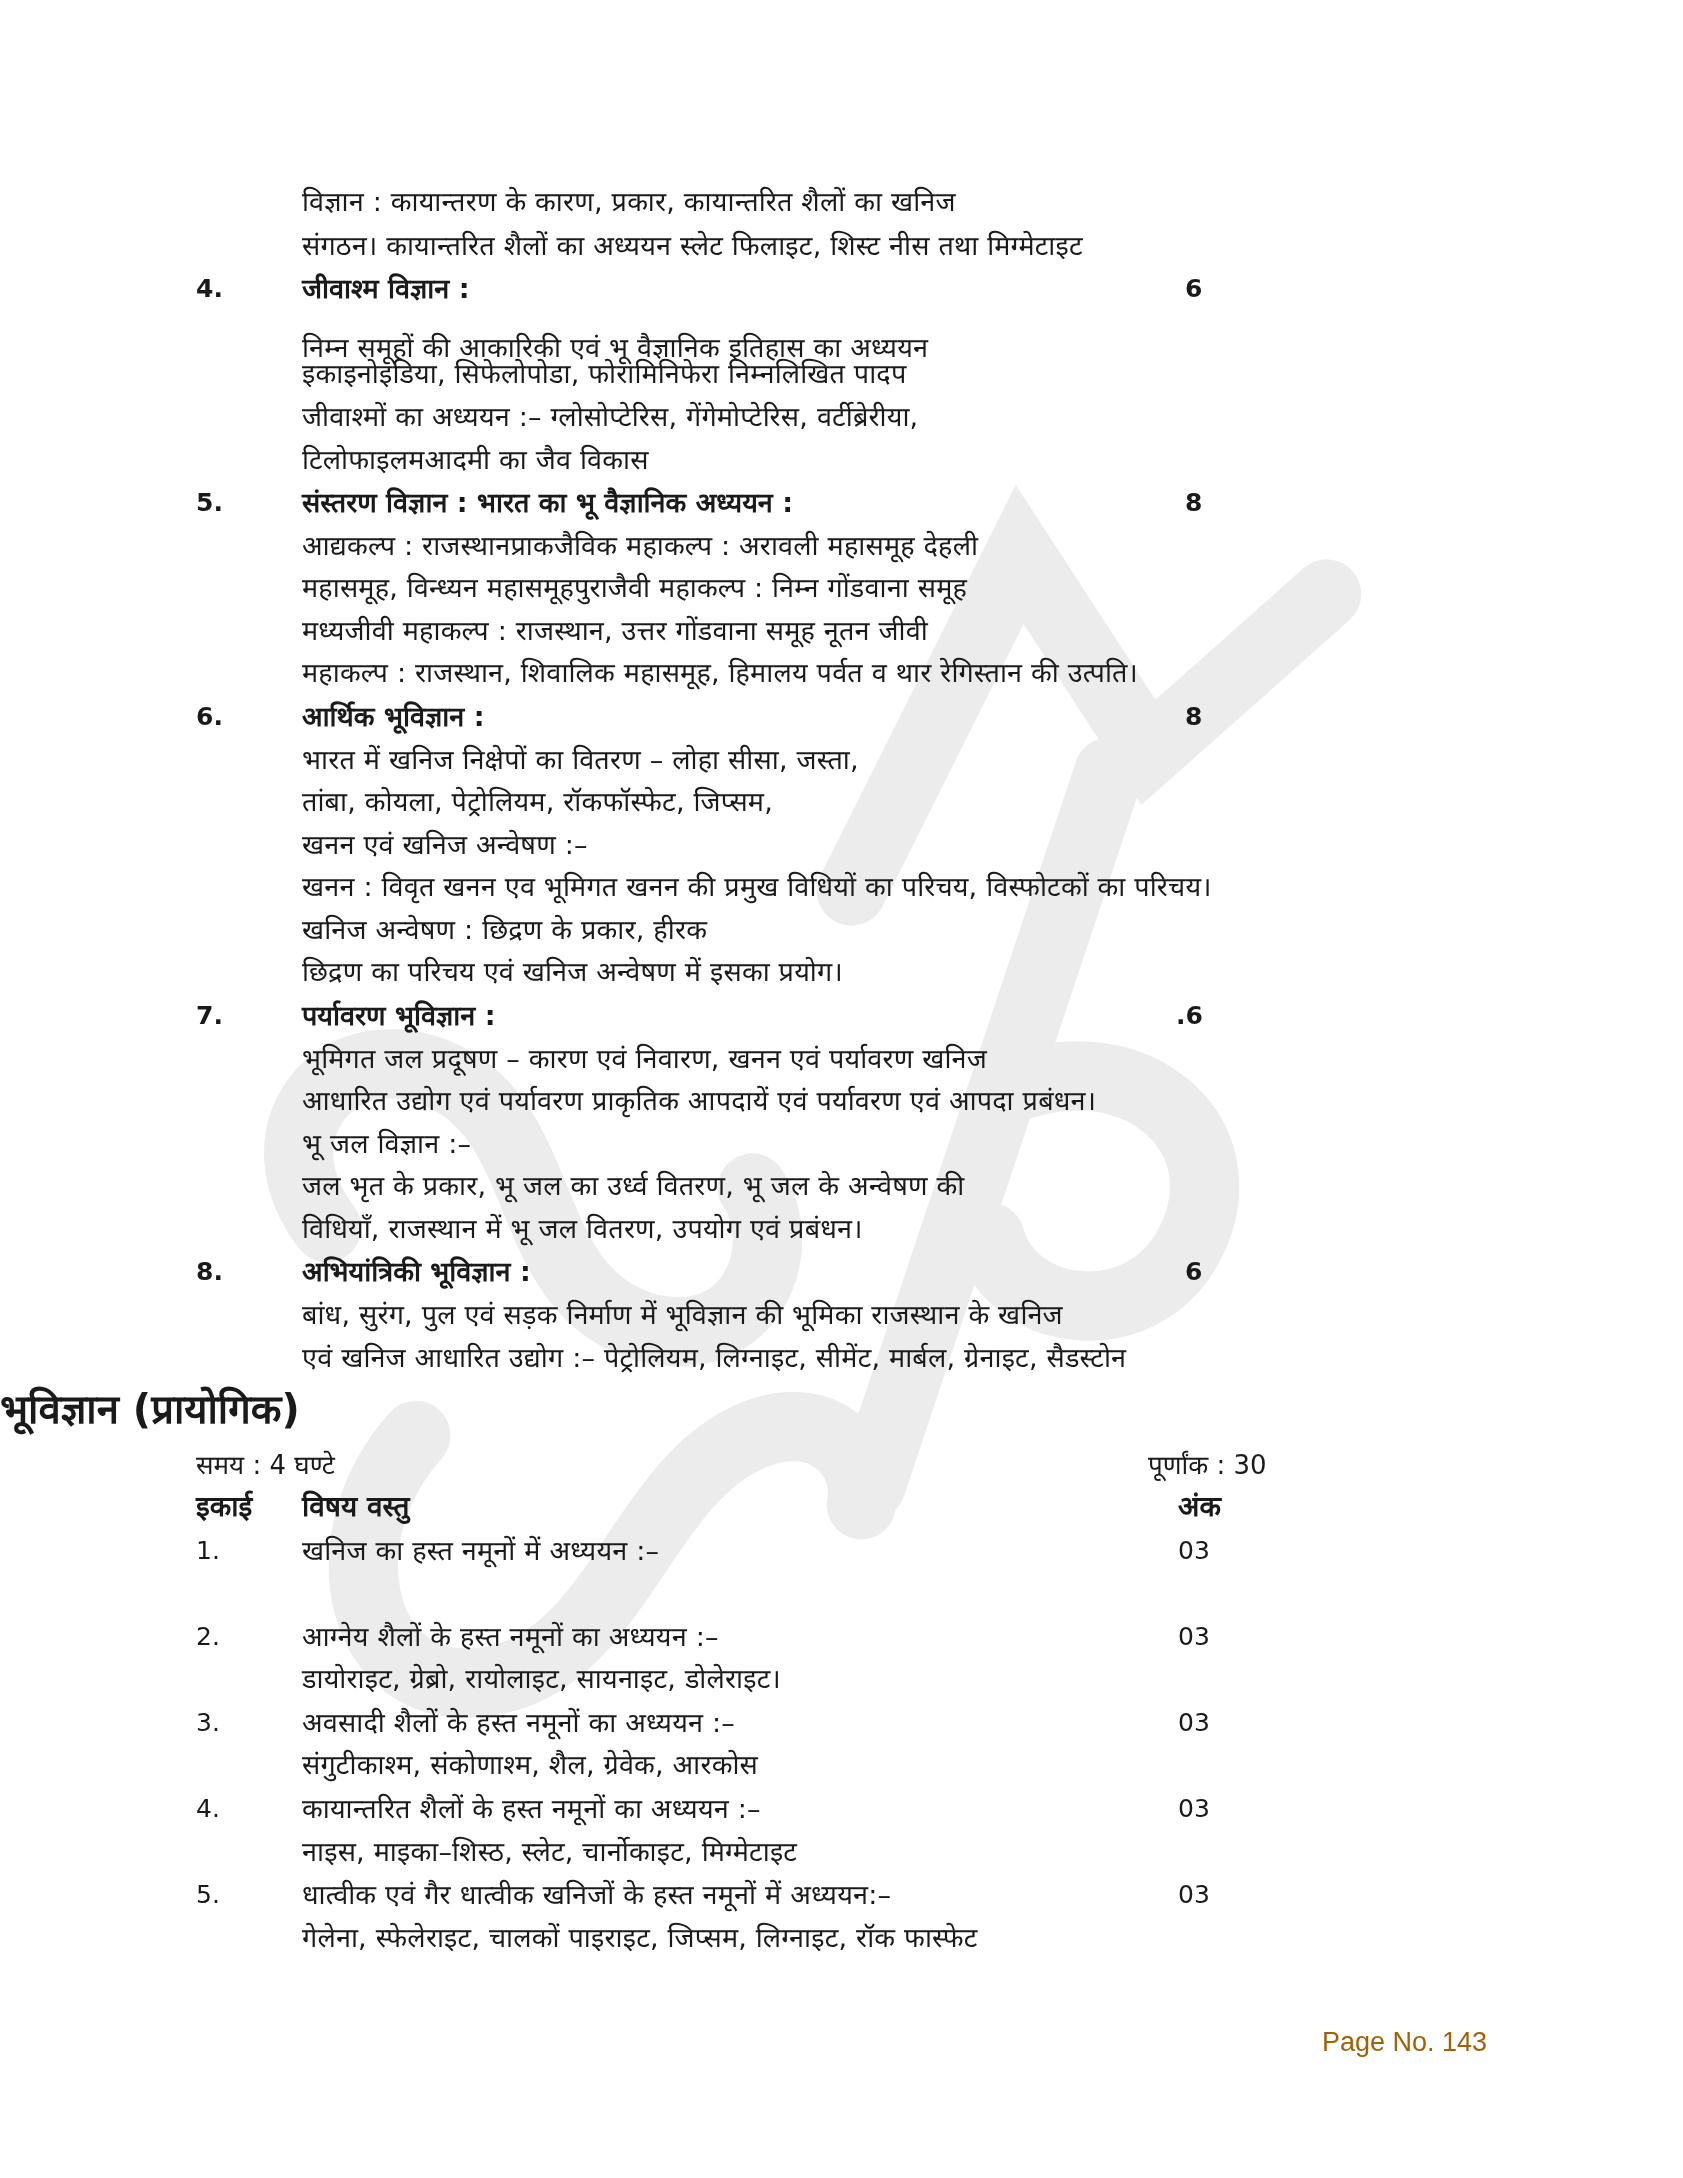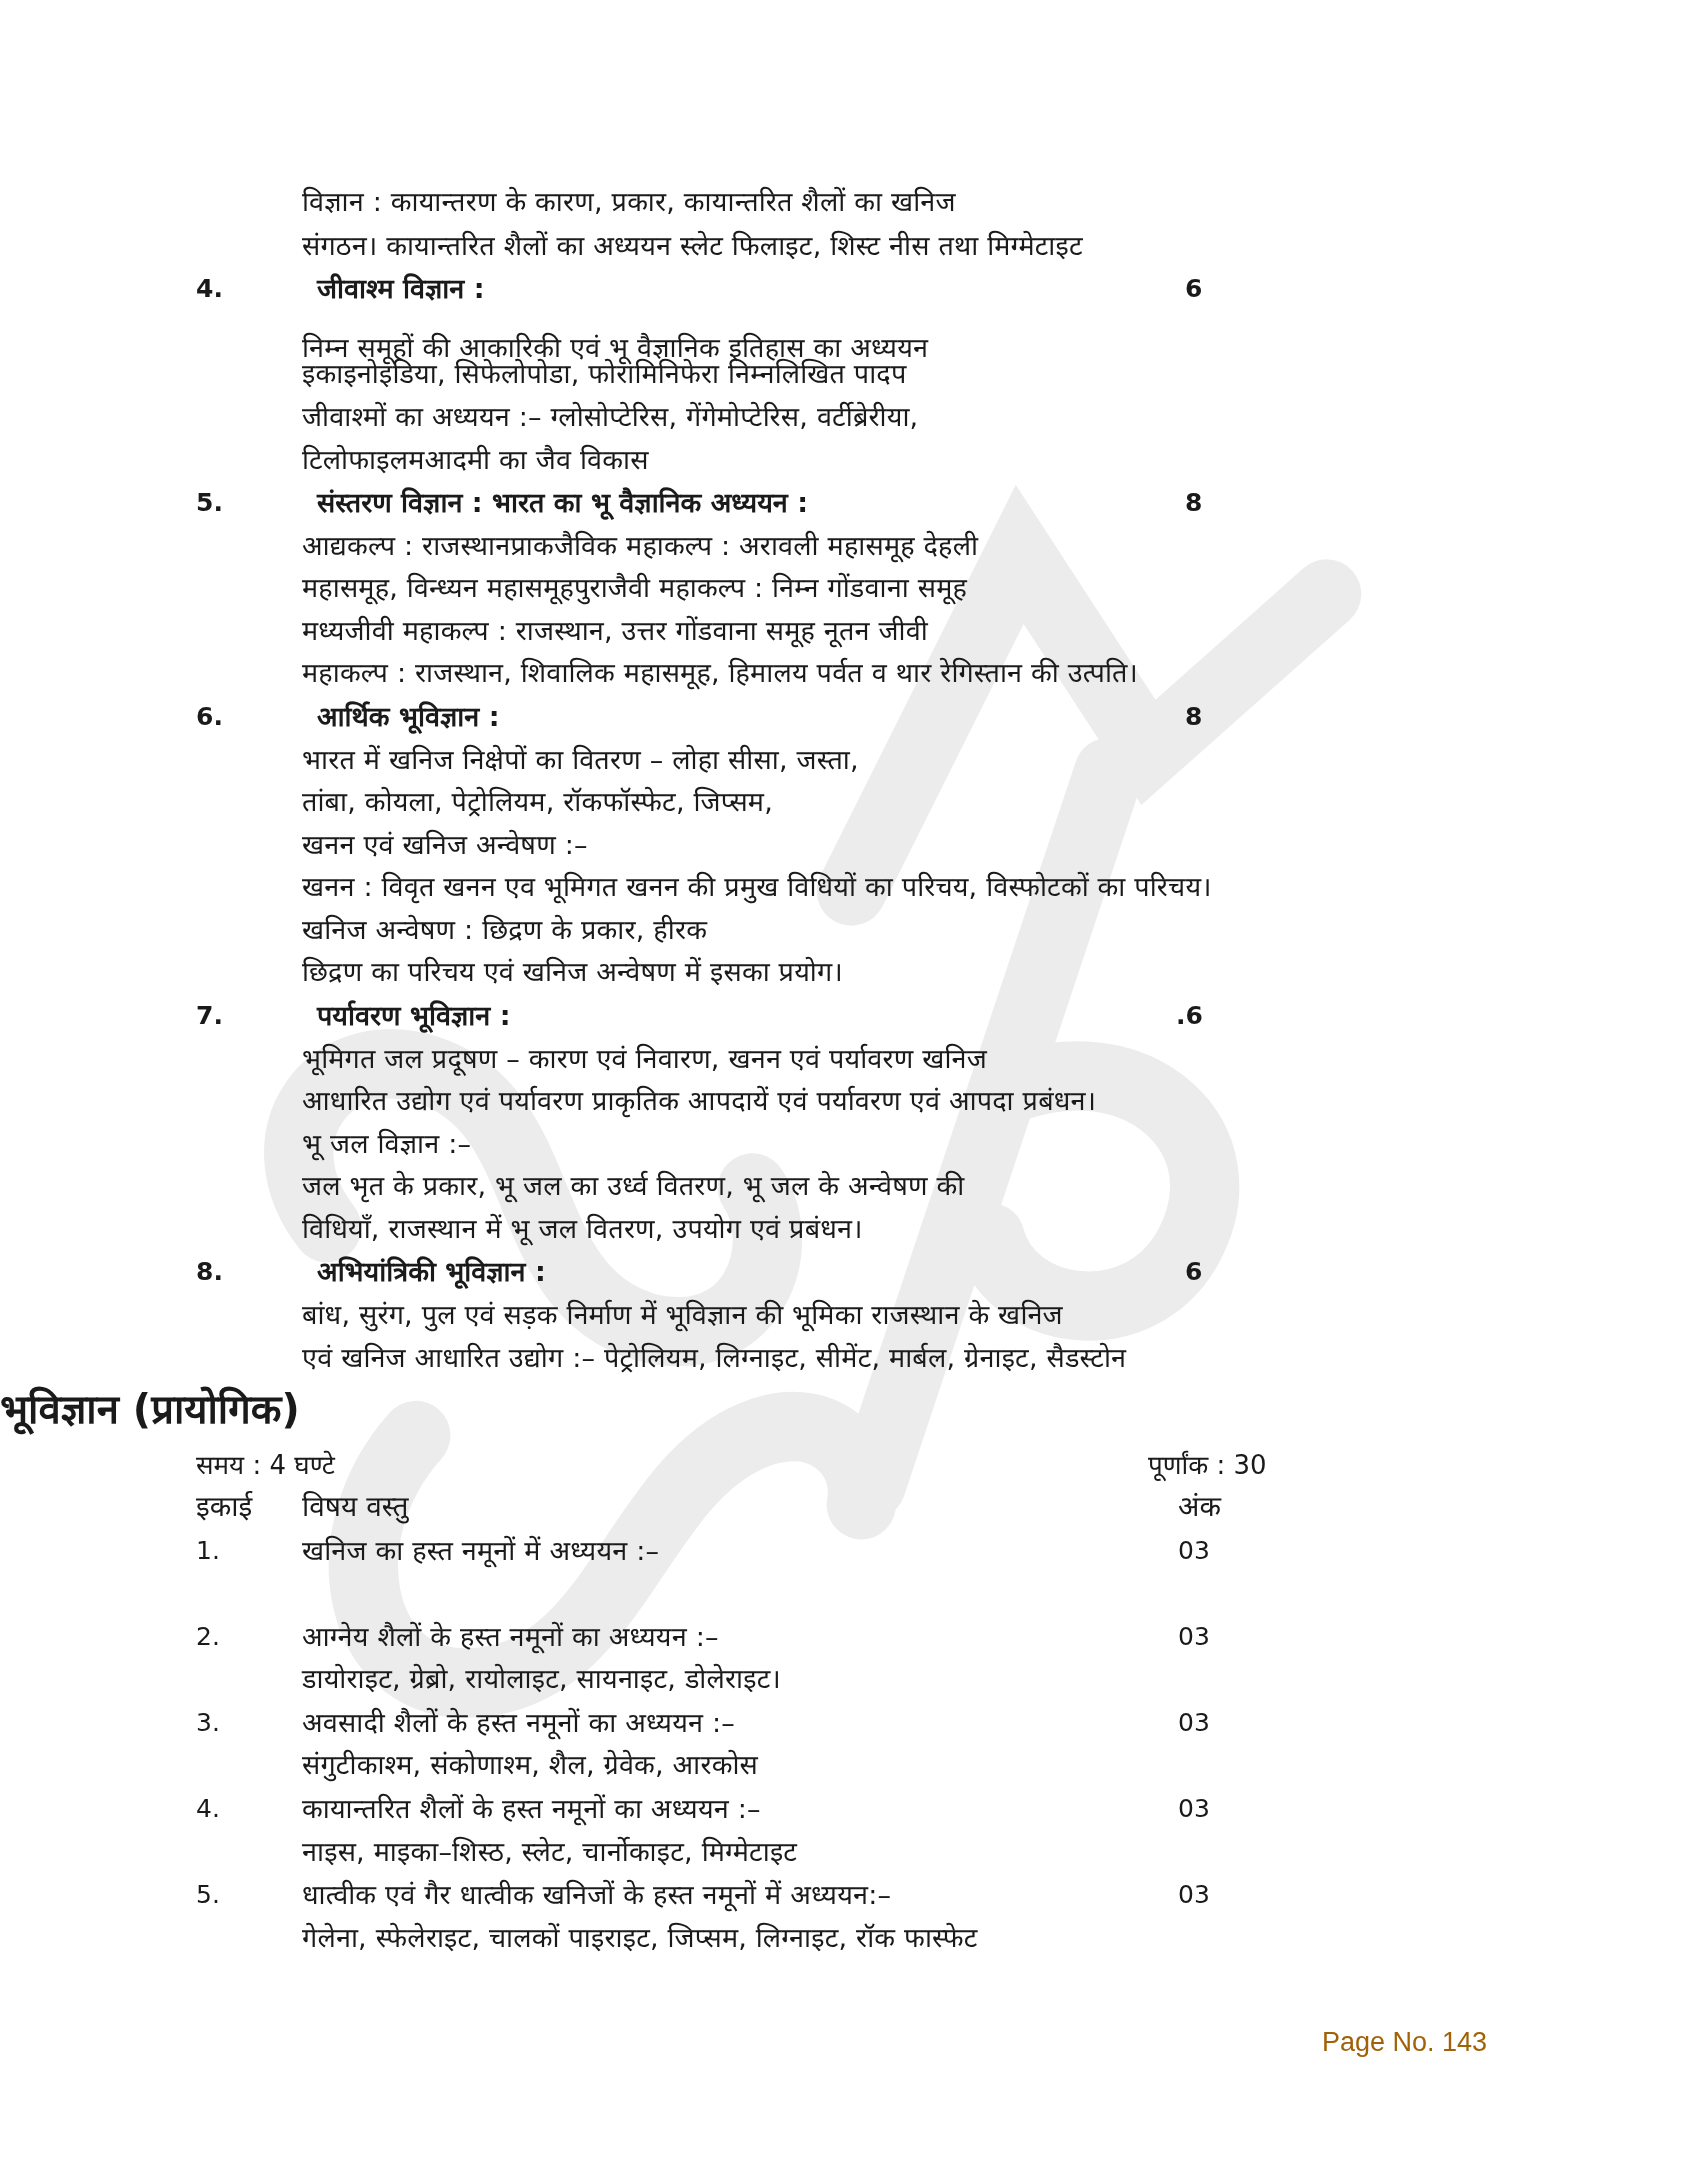--- a/index.html
+++ b/index.html
@@ -3,27 +3,27 @@
 <meta charset="utf-8">
 <style>
   html, body { margin: 0; padding: 0; background: #ffffff; }
   body { width: 1683px; height: 2178px; position: relative; overflow: hidden;
          font-family: "DejaVu Sans", "Liberation Sans", sans-serif; color: #1a1a1a; }
   .watermark { position: absolute; left: 0; top: 0; width: 1683px; height: 2178px; pointer-events: none; }
   .page { position: absolute; left: 0; top: 0; width: 1683px; height: 1902px; }
   .line { position: absolute; font-size: 27px; line-height: 40px; white-space: nowrap; letter-spacing: 0.2px; }
   .body-line { left: 302px; }
   .num { position: absolute; left: 196px; font-weight: bold; font-size: 25px; line-height: 40px; }
-  .head { position: absolute; left: 302px; font-weight: bold; font-size: 27px; line-height: 40px; margin-left: 15px; }
+  .head { position: absolute; left: 302px; font-weight: bold; font-size: 27px; line-height: 40px; }
   .marks { position: absolute; left: 1185px; font-weight: bold; font-size: 25px; line-height: 40px; }
   .title { position: absolute; left: 0; width: 1683px; text-align: left; font-weight: bold; font-size: 40px; line-height: 55px; }
   .meta { position: absolute; font-size: 26px; line-height: 40px; }
   .pr-num { position: absolute; left: 196px; font-size: 25px; line-height: 40px; }
   .pr-marks { position: absolute; left: 1178px; font-size: 25px; line-height: 40px; }
-  .th { position: absolute; font-weight: normal; font-size: 28px; line-height: 40px; }
+  .th { position: absolute; font-weight: bold; font-size: 28px; line-height: 40px; }
   .footer { position: absolute; left: 1322px; top: 2000px; font-family: "Liberation Sans", sans-serif; font-size: 27px; color: #a16207; margin-top: 27px; }
 </style>
 </head>
 <body>
 
 <svg class="watermark" viewBox="0 0 1700 2200">
   <g fill="none" stroke="#ececec" stroke-width="70" stroke-linecap="round">
     <path d="M330 1240 C 260 1150, 330 1050, 430 1080 C 560 1120, 520 1300, 650 1340 C 760 1370, 800 1260, 760 1200"></path>
     <path d="M860 900 L 1030 560 L 1160 760 L 1340 600"></path>
     <path d="M1120 780 L 880 1500"></path>

